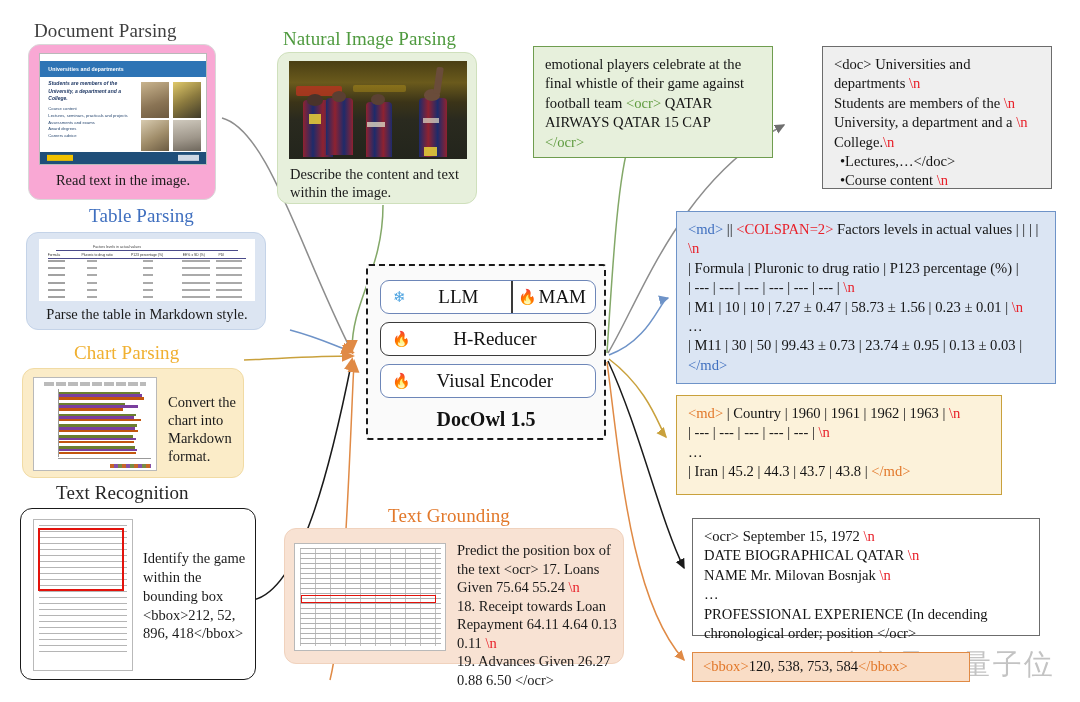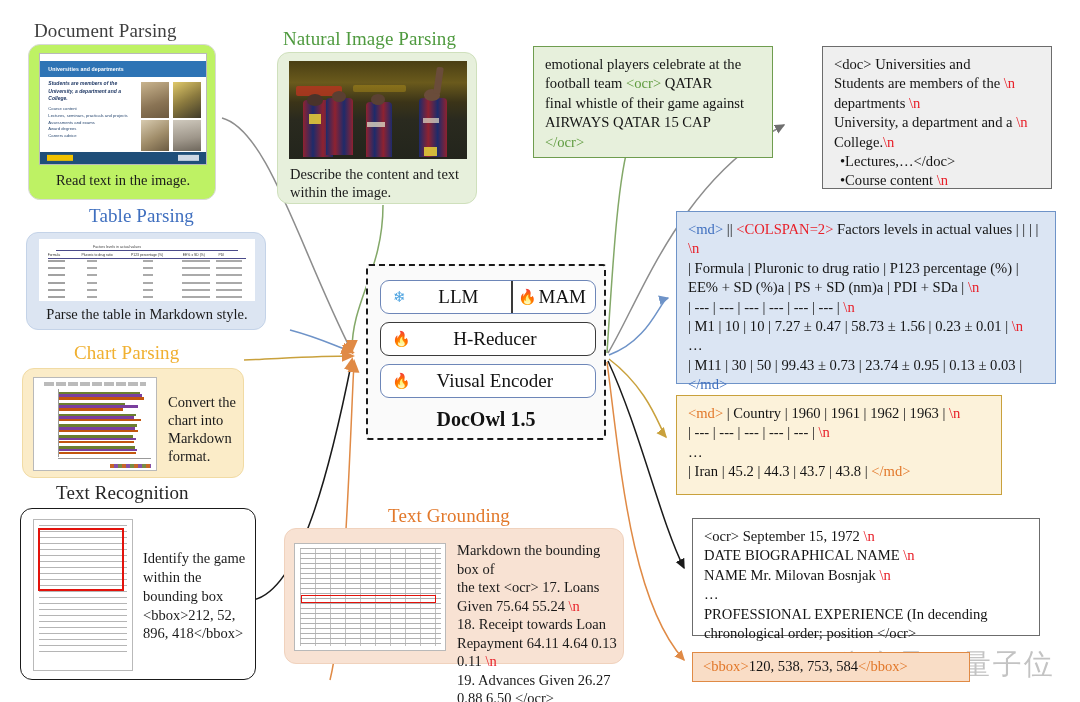--- a/index.html
+++ b/index.html
@@ -15,21 +15,21 @@
   .sec-title { position: absolute; font-size: 19px; letter-spacing: .1px; white-space: nowrap; }
   .t-doc   { color: #3f3f3f; }
   .t-nat   { color: #4f9a3f; }
   .t-tab   { color: #3f6fbf; }
   .t-cha   { color: #f0b030; }
   .t-txr   { color: #262626; }
   .t-grd   { color: #e2782a; }
 
   
   .card { position: absolute; border-radius: 12px; }
-  .card-doc { background: #bef264; border: 1px solid #d8d8d8; }
+  .card-doc { background: #f9a8d4; border: 1px solid #d8d8d8; }
   .card-nat { background: #e7f0dc; border: 1px solid #cfe0bc; }
   .card-tab { background: #dce5f2; border: 1px solid #c4d3e8; }
   .card-cha { background: #fbecc8; border: 1px solid #f1dba4; }
   .card-txr { background: #ffffff; border: 1.6px solid #1a1a1a; }
   .card-grd { background: #f8e2d3; border: 1px solid #f0d2bd; }
 
   .card-cap {
     position: absolute; font-size: 14.5px; color: #1a1a1a; line-height: 1.25;
   }
 
@@ -274,21 +274,21 @@
 
   <div class="card card-grd" style="left:284px; top:528px; width:340px; height:136px;">
     <div class="thumb bordered" style="left:9px; top:14px; width:152px; height:108px;">
       <div style="position:absolute;inset:0;background:#fff;"></div>
       <div style="position:absolute;left:3%;top:4%;width:94%;height:92%;
                   background:repeating-linear-gradient(180deg,#555 0 1px,transparent 1px 5px),
                              repeating-linear-gradient(90deg,#777 0 1px,transparent 1px 15px);opacity:.45;"></div>
       <div style="position:absolute;left:4%;top:48%;width:90%;height:8%;border:1.8px solid #e3120b;"></div>
     </div>
     <div class="card-cap" style="left:172px; top:12px; width:162px; line-height:1.28;">
-      <div><span>Markdown the bounding box of</span></div>
+      <div><span>Predict the position box of</span></div>
       <div><span>the text </span><span>&lt;ocr&gt;</span><span> 17. Loans</span></div>
       <div><span>Given 75.64 55.24 </span><span class="nl">\n</span></div>
       <div><span>18. Receipt towards Loan</span></div>
       <div><span>Repayment 64.11 4.64 0.13</span></div>
       <div><span>0.11 </span><span class="nl">\n</span></div>
       <div><span>19. Advances Given 26.27</span></div>
       <div><span>0.88 6.50 &lt;/ocr&gt;</span></div>
     </div>
   </div>
 
@@ -312,58 +312,57 @@
     <div class="mrow blue" style="left:12px; top:98px; width:216px; height:34px;">
       <span class="ic" style="margin-left:11px;">🔥</span>
       <span class="mrow-label" style="margin-left:-16px;">Viusal Encoder</span>
     </div>
 
     <div class="model-name" style="top:142px;">DocOwl 1.5</div>
   </div>
 
   <div class="out out-green" style="left:533px; top:46px; width:240px; height:112px;">
     <p><span>emotional players celebrate at the</span></p>
+    <p><span>final whistle of their game against</span></p>
     <p><span>football team </span><span class="tag-green">&lt;ocr&gt;</span><span> QATAR</span></p>
-    <p><span>final whistle of their game against</span></p>
     <p><span>AIRWAYS QATAR 15 CAP</span></p>
     <p><span class="tag-green">&lt;/ocr&gt;</span></p>
   </div>
 
   <div class="out out-gray" style="left:822px; top:46px; width:230px; height:143px;">
     <p><span>&lt;doc&gt; Universities and</span></p>
+    <p><span>departments </span><span class="nl">\n</span></p>
     <p><span>Students are members of the </span><span class="nl">\n</span></p>
-    <p><span>departments </span><span class="nl">\n</span></p>
     <p><span>University, a department and a </span><span class="nl">\n</span></p>
     <p><span>College.</span><span class="nl">\n</span></p>
     <p class="ind"><span>•Lectures,…&lt;/doc&gt;</span></p>
     <p class="ind"><span>•Course content </span><span class="nl">\n</span></p>
   </div>
 
   <div class="out out-blue" style="left:676px; top:211px; width:380px; height:173px;">
     <p><span class="tag-blue">&lt;md&gt;</span><span> || </span><span class="red">&lt;COLSPAN=2&gt;</span><span> Factors levels in actual values | | | |</span></p>
     <p><span class="nl">\n</span></p>
     <p><span>| Formula | Pluronic to drug ratio | P123 percentage (%) |</span></p>
-    <p><span>EE% + SD (%)a | PS + SD (nm)a | PDI + SDa | </span><span class="nl">\n</span></p>
     <p><span> | --- | --- | --- | --- | --- | --- | </span><span class="nl">\n</span></p>
     <p><span>| M1 | 10 | 10 | 7.27 ± 0.47 | 58.73 ± 1.56 | 0.23 ± 0.01 | </span><span class="nl">\n</span></p>
     <p><span>…</span></p>
     <p><span>| M11 | 30 | 50 | 99.43 ± 0.73 | 23.74 ± 0.95 | 0.13 ± 0.03 |</span></p>
     <p><span class="tag-blue">&lt;/md&gt;</span></p>
   </div>
 
   <div class="out out-yellow" style="left:676px; top:395px; width:326px; height:100px;">
     <p><span class="tag-orange">&lt;md&gt;</span><span> | Country | 1960 | 1961 | 1962 | 1963 | </span><span class="nl">\n</span></p>
     <p><span>| --- | --- | --- | --- | --- | </span><span class="nl">\n</span></p>
     <p><span>…</span></p>
     <p><span>| Iran | 45.2 | 44.3 | 43.7 | 43.8 | </span><span class="tag-orange">&lt;/md&gt;</span></p>
   </div>
 
   <div class="out out-white" style="left:692px; top:518px; width:348px; height:118px;">
     <p><span>&lt;ocr&gt; September 15, 1972 </span><span class="nl">\n</span></p>
-    <p><span>DATE BIOGRAPHICAL NAME </span><span class="nl">\n</span></p>
+    <p><span>DATE BIOGRAPHICAL QATAR </span><span class="nl">\n</span></p>
     <p><span>NAME Mr. Milovan Bosnjak </span><span class="nl">\n</span></p>
     <p><span>…</span></p>
     <p><span>PROFESSIONAL EXPERIENCE (In decending</span></p>
     <p><span>chronological order; position &lt;/ocr&gt;</span></p>
   </div>
 
   <div class="wm" style="left:795px; top:645px;">
     <div class="wm-badge">
         <i></i>
         <i></i>

